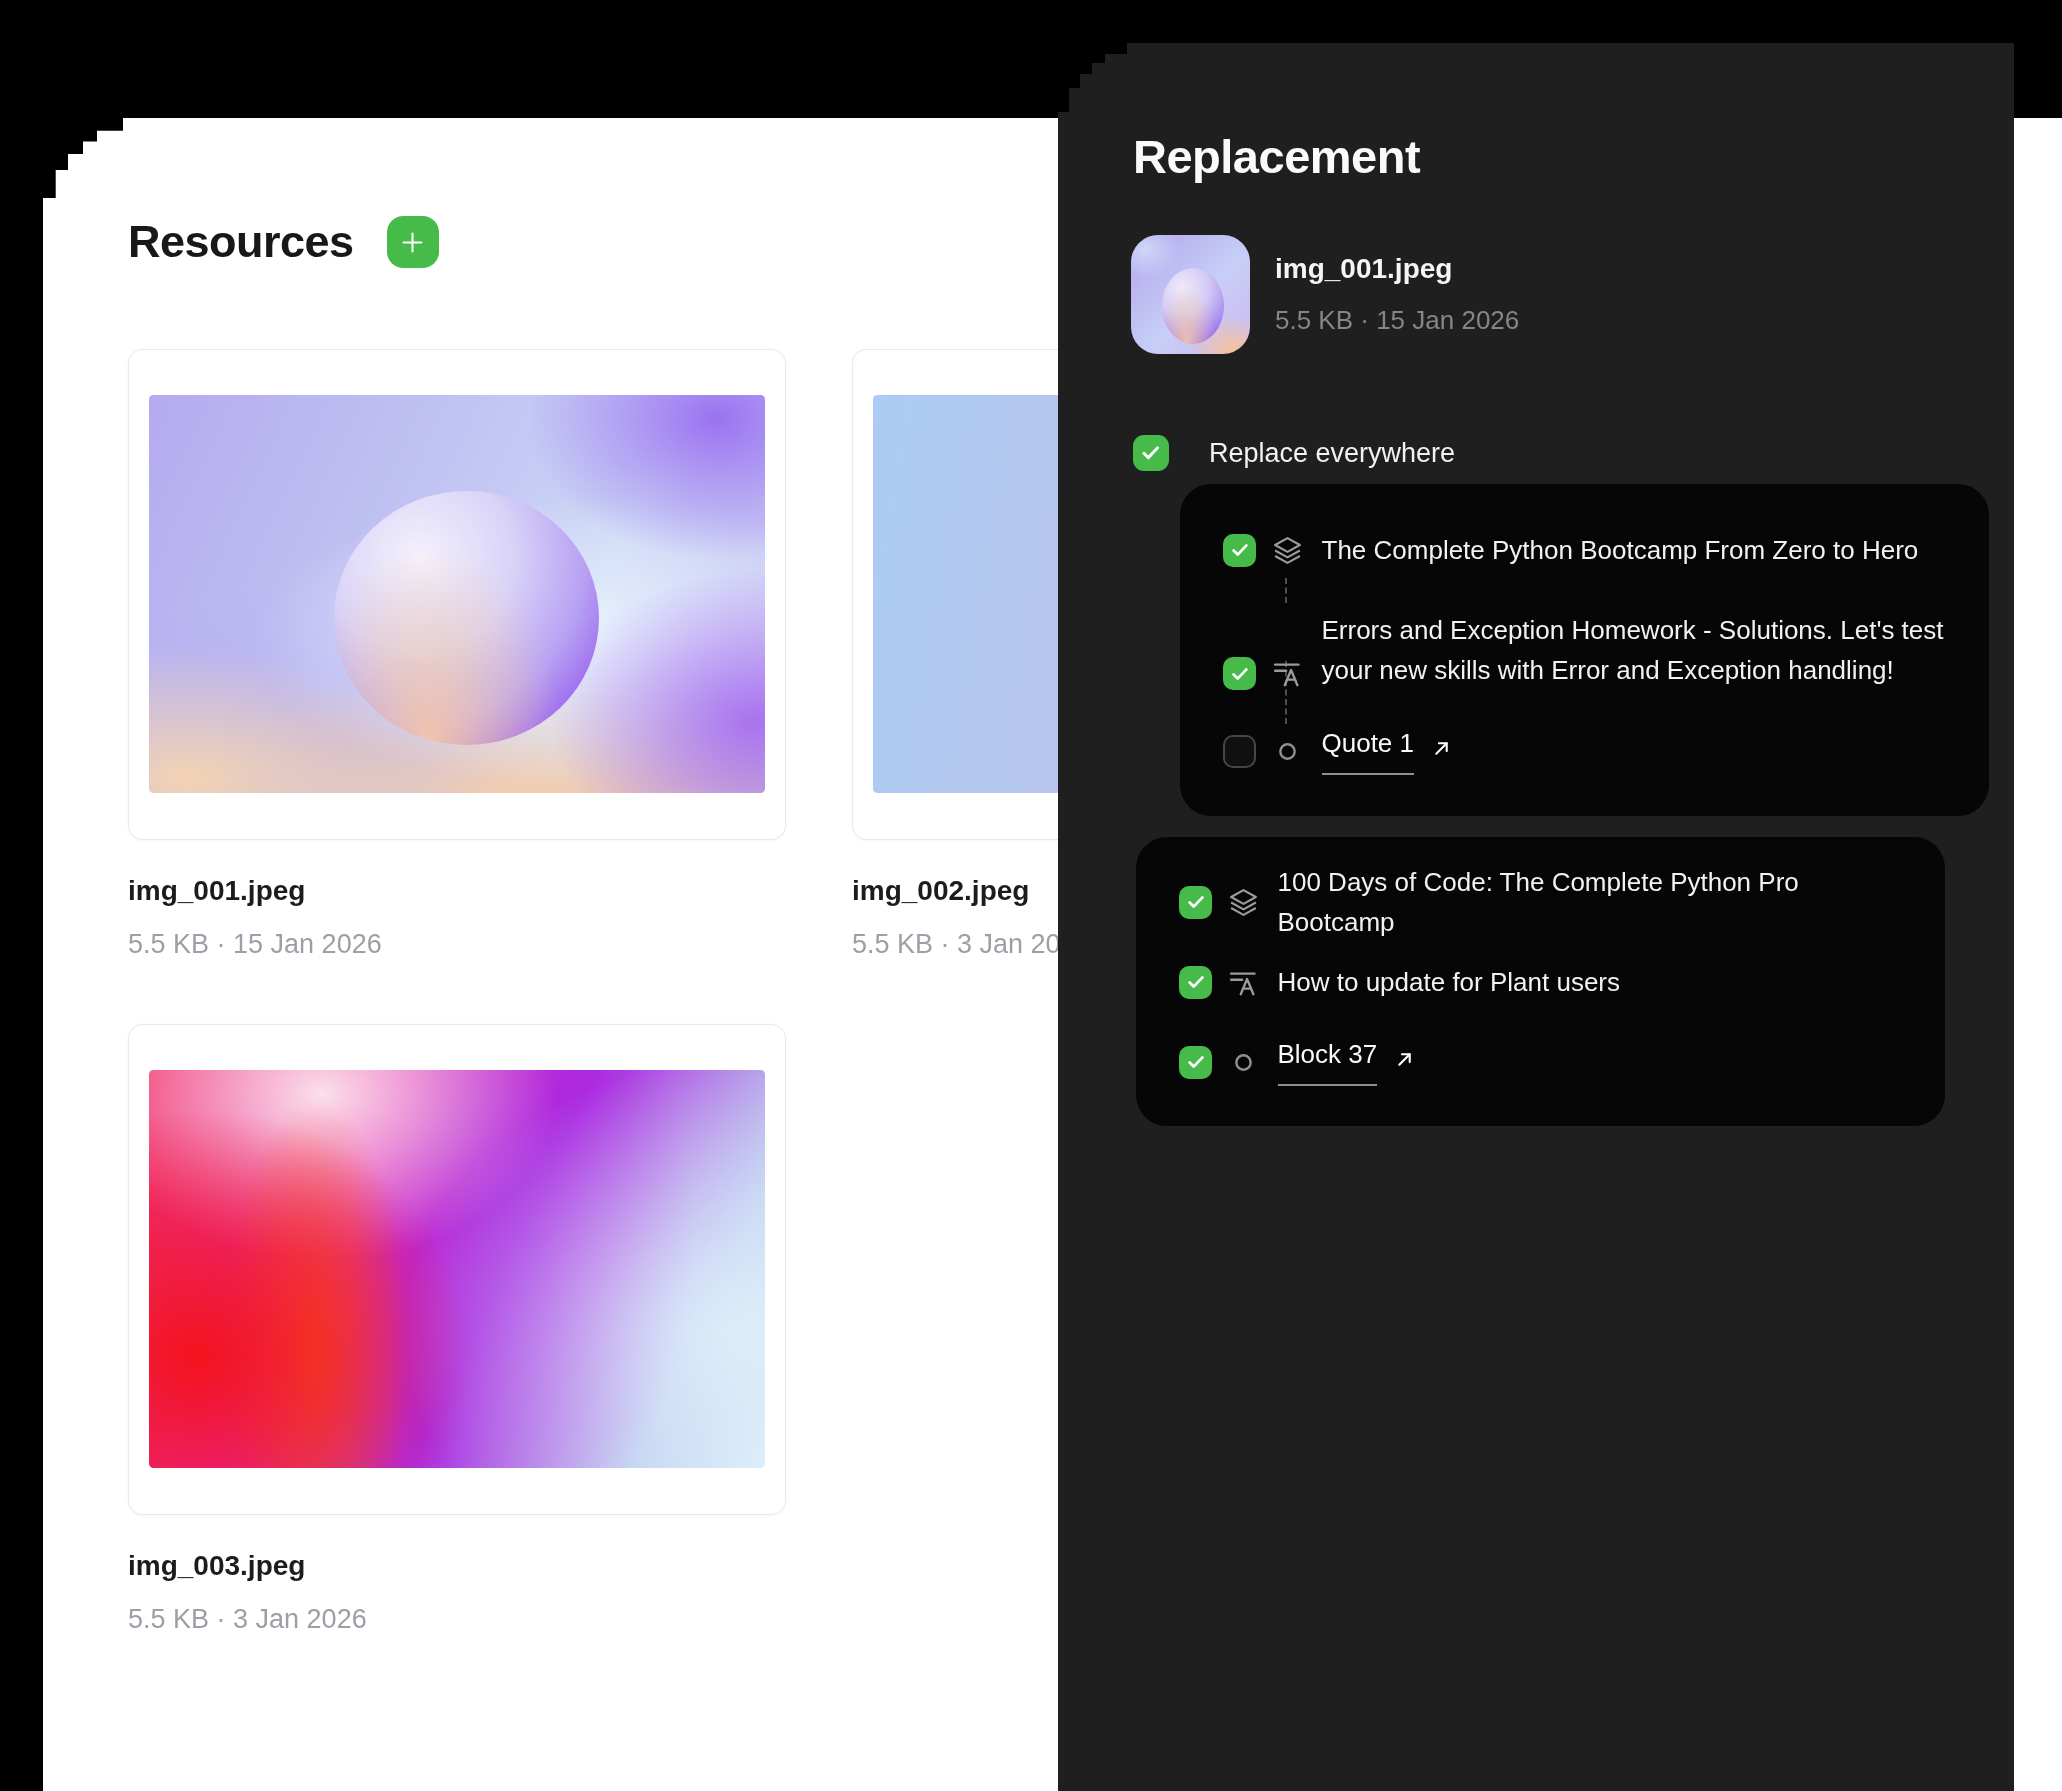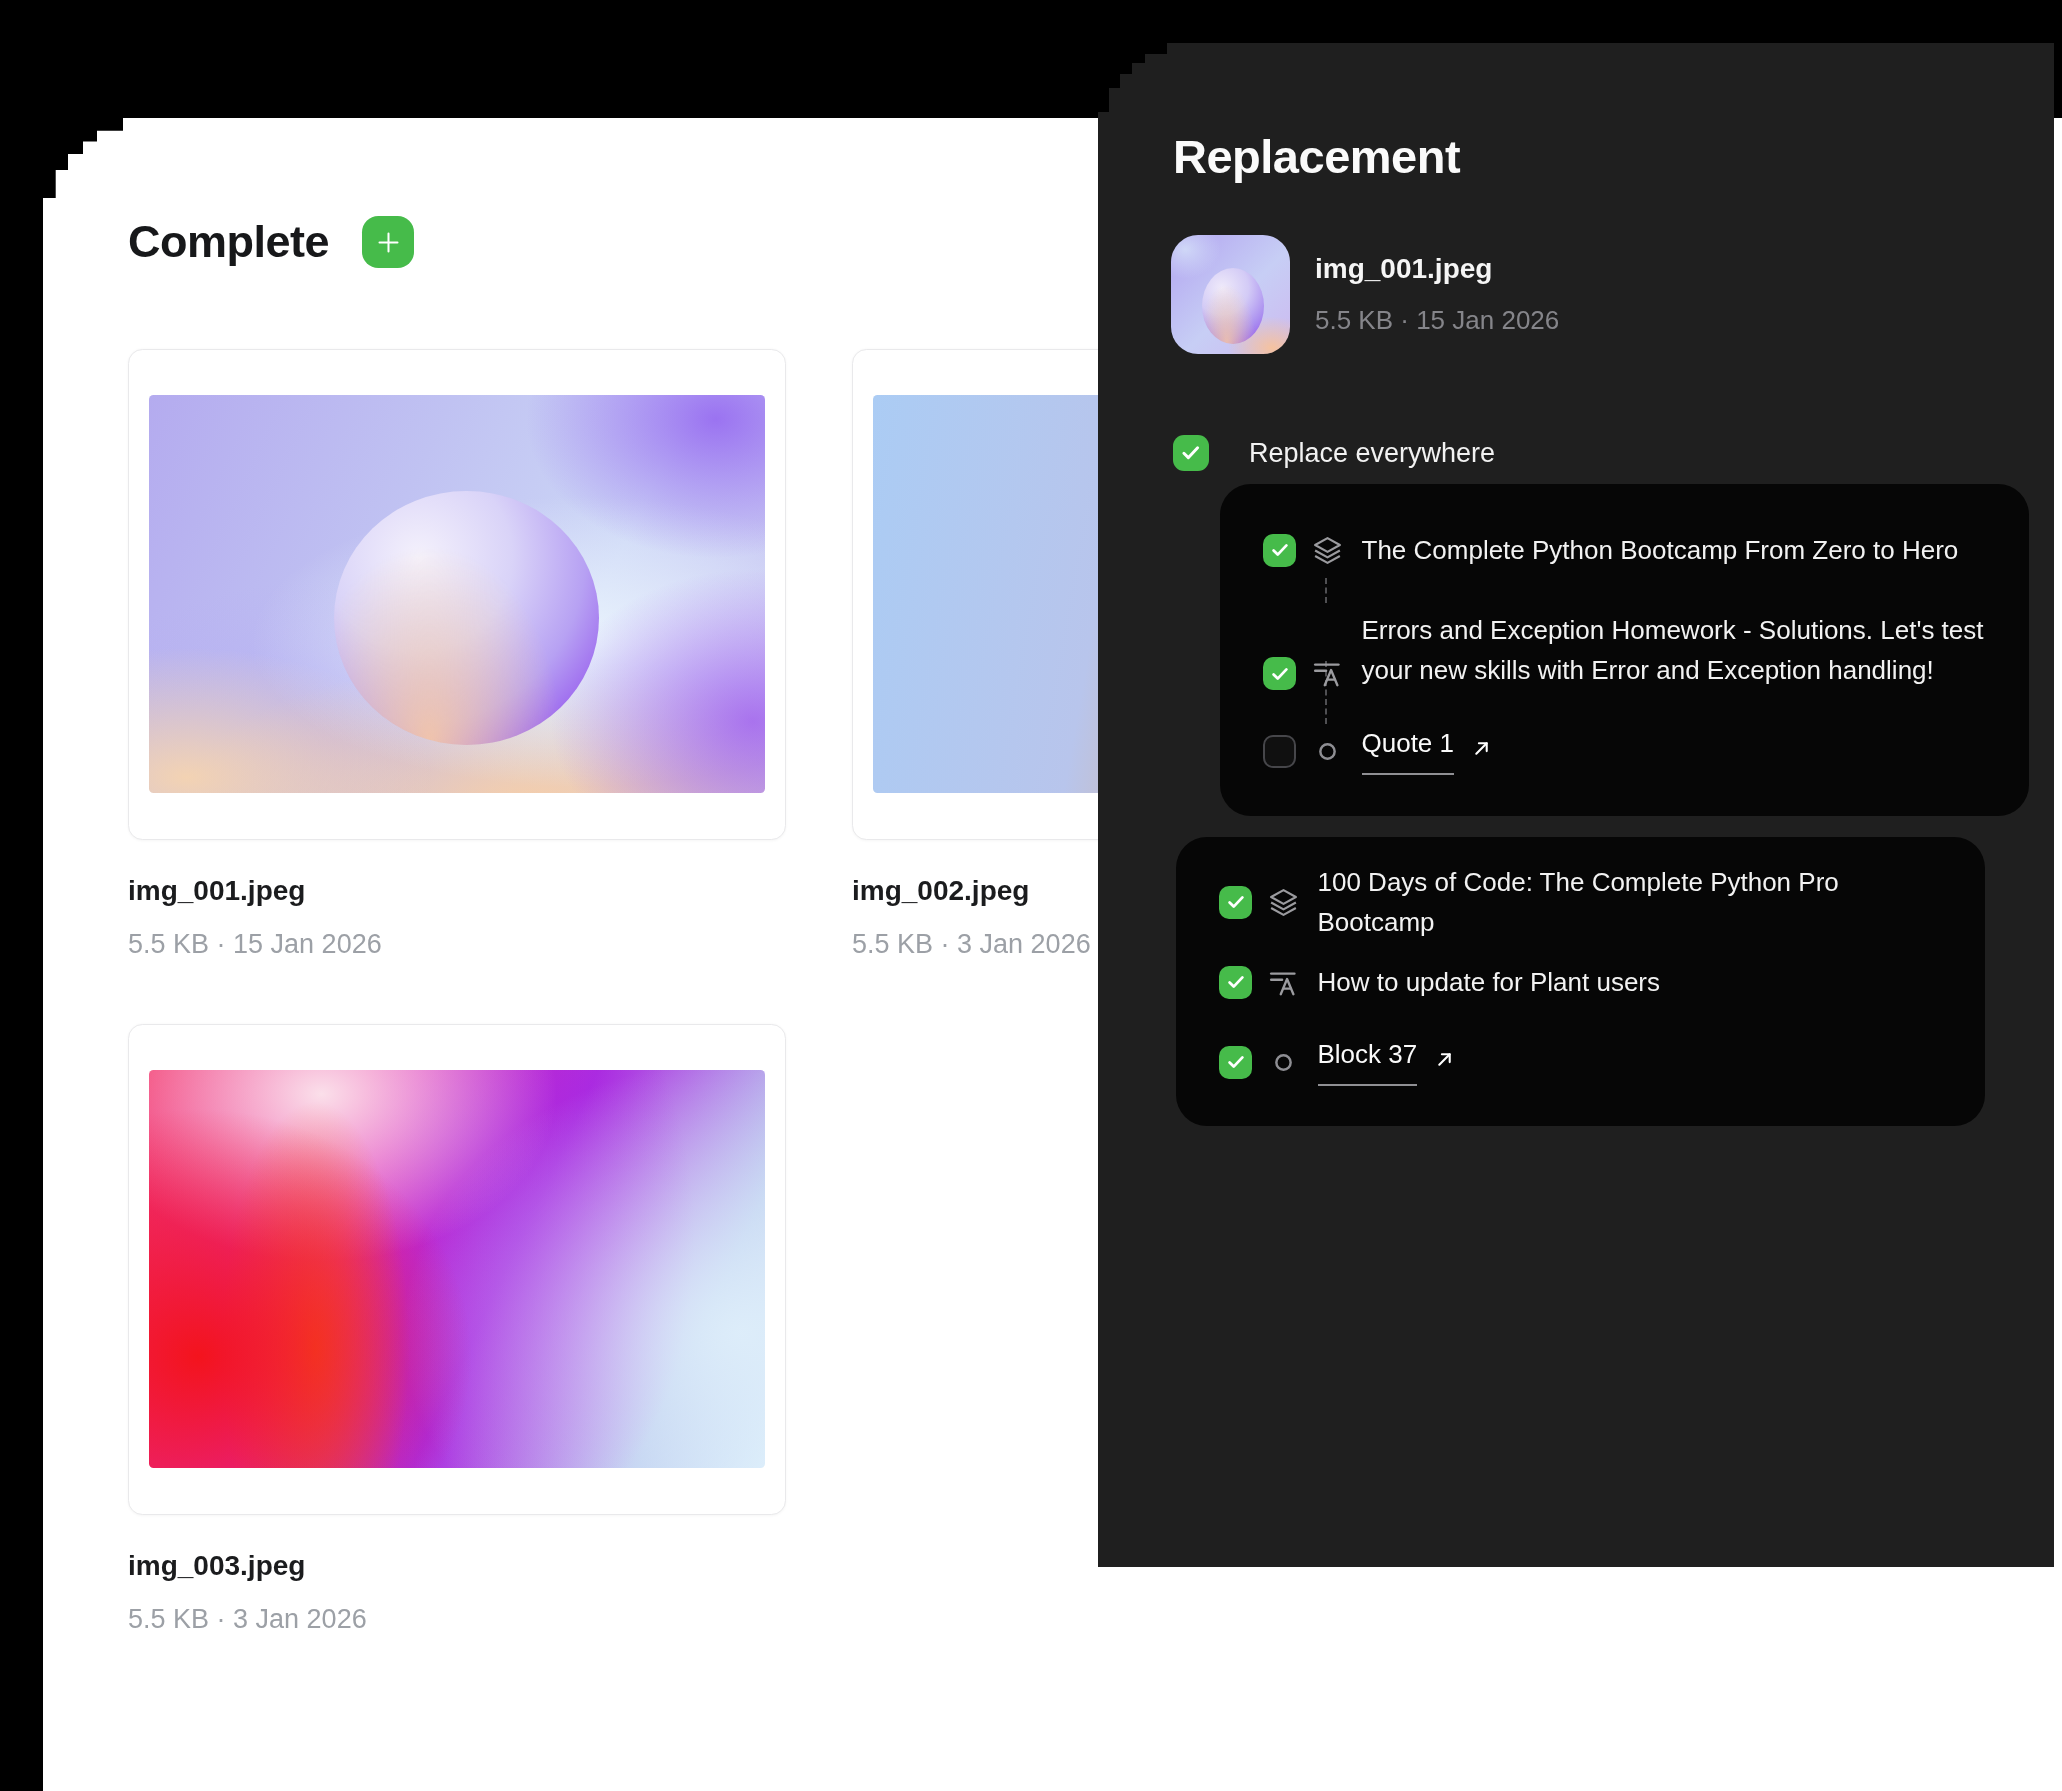--- a/index.html
+++ b/index.html
@@ -71,21 +71,21 @@
       radial-gradient(ellipse 470px 380px at 96% 66%, rgba(222,238,250,0.95), rgba(222,238,250,0) 72%),
       radial-gradient(ellipse 271px 452px at 60% 42%, rgba(164,38,226,0.8), rgba(164,38,226,0) 65%),
       linear-gradient(115deg, #f2336c 0%, #e228b4 34%, #ad2ce0 56%, #b9c9ee 84%, #daedfb 100%);
   }
 
   .res-name { margin-top:35px; font-size:28px; font-weight:700; color:#1b1c1e; }
   .res-meta { margin-top:22px; font-size:27px; color:#9ca0a6; }
 
   
   .replacement-panel {
-    position:absolute; left:1098px; top:43px; width:956px; height:1524px;
+    position:absolute; left:1058px; top:43px; width:956px; height:1748px;
     background:#1f1f1f; z-index:2;
     clip-path: polygon(0 100%, 0 69px, 11px 69px, 11px 45px, 22px 45px, 22px 31px,
                        34px 31px, 34px 20px, 47px 20px, 47px 11px, 69px 11px, 69px 0,
                        100% 0, 100% 100%);
   }
   .rep-title { position:absolute; left:75px; top:86px; font-size:47px; font-weight:700; color:#fafafa; letter-spacing:-0.5px; }
 
   .file-row { position:absolute; left:73px; top:192px; display:flex; align-items:center; gap:25px; }
   .thumb {
     width:119px; height:119px; border-radius:27px; position:relative; overflow:hidden; flex:none;
@@ -145,21 +145,21 @@
     border-bottom:2.3px solid #8f8f93;
   }
   .g-link svg { margin-left:14.5px; margin-bottom:5.4px; }
 </style>
 </head>
 <body>
 
 <section class="resources-panel">
 
   <div class="res-header">
-    <h1 class="res-title">Complete</h1>
+    <h1 class="res-title">Resources</h1>
     <button class="add-btn">
       <span>
         <svg width="27" height="27" viewBox="0 0 24 24" fill="none" stroke="#ffffff" stroke-width="1.8" stroke-linecap="round">
             <path d="M12 4v16M4 12h16"></path>
           </svg>
       </span>
     </button>
   </div>
 
   <div class="res-item pos-0">

